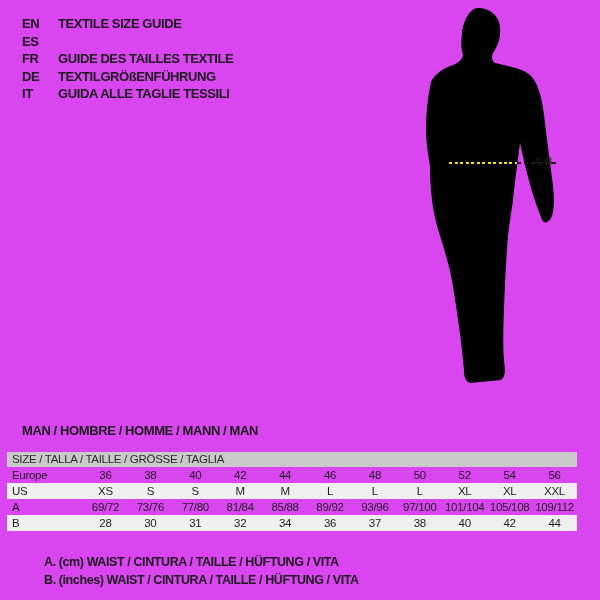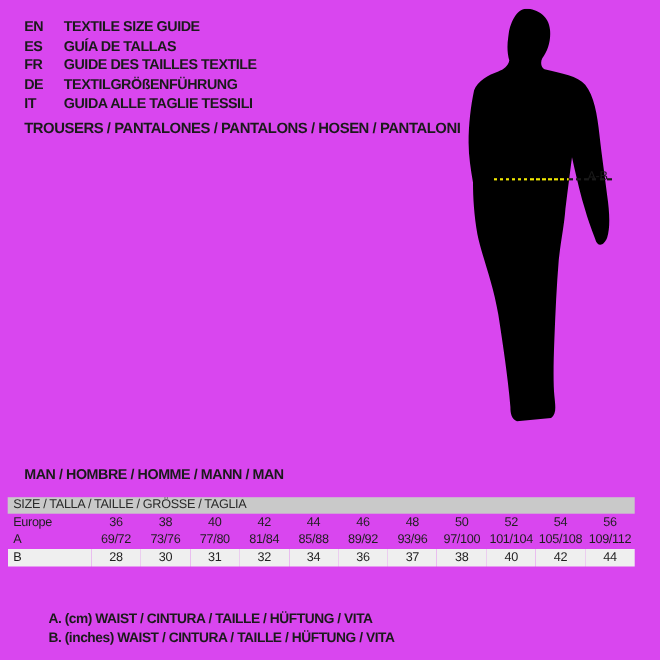--- a/index.html
+++ b/index.html
@@ -58,37 +58,35 @@
 
 <div id="canvas">
 
   <div class="lang-block">
     <div class="lang-row">
       <span class="lang-code">EN</span>
       <span class="lang-label">TEXTILE SIZE GUIDE</span>
     </div>
     <div class="lang-row">
       <span class="lang-code">ES</span>
-      <span class="lang-label">GUÍA DE TALLAS</span>
     </div>
     <div class="lang-row">
       <span class="lang-code">FR</span>
       <span class="lang-label">GUIDE DES TAILLES TEXTILE</span>
     </div>
     <div class="lang-row">
       <span class="lang-code">DE</span>
       <span class="lang-label">TEXTILGRÖßENFÜHRUNG</span>
     </div>
     <div class="lang-row">
       <span class="lang-code">IT</span>
       <span class="lang-label">GUIDA ALLE TAGLIE TESSILI</span>
     </div>
   </div>
 
-  <div class="category-title">TROUSERS / PANTALONES / PANTALONS / HOSEN / PANTALONI</div>
 
   <div class="figure-wrap">
     <svg width="140" height="378" viewBox="0 0 140 378" xmlns="http://www.w3.org/2000/svg">
       <path fill="#000000" d="
         M 58,0
         C 69,0 79,7 80,19
         C 81,29 78,38 73,45
         C 71,49 72,53 75,55
         C 91,59 105,61 112,69
         C 120,79 123,96 125,115
@@ -139,20 +137,34 @@
         <td>40</td>
         <td>42</td>
         <td>44</td>
         <td>46</td>
         <td>48</td>
         <td>50</td>
         <td>52</td>
         <td>54</td>
         <td>56</td>
       </tr>
+      <tr class="alt">
+        <td class="lbl">US</td>
+        <td>XS</td>
+        <td>S</td>
+        <td>S</td>
+        <td>M</td>
+        <td>M</td>
+        <td>L</td>
+        <td>L</td>
+        <td>L</td>
+        <td>XL</td>
+        <td>XL</td>
+        <td>XXL</td>
+      </tr>
       <tr>
         <td class="lbl">A</td>
         <td>69/72</td>
         <td>73/76</td>
         <td>77/80</td>
         <td>81/84</td>
         <td>85/88</td>
         <td>89/92</td>
         <td>93/96</td>
         <td>97/100</td>

